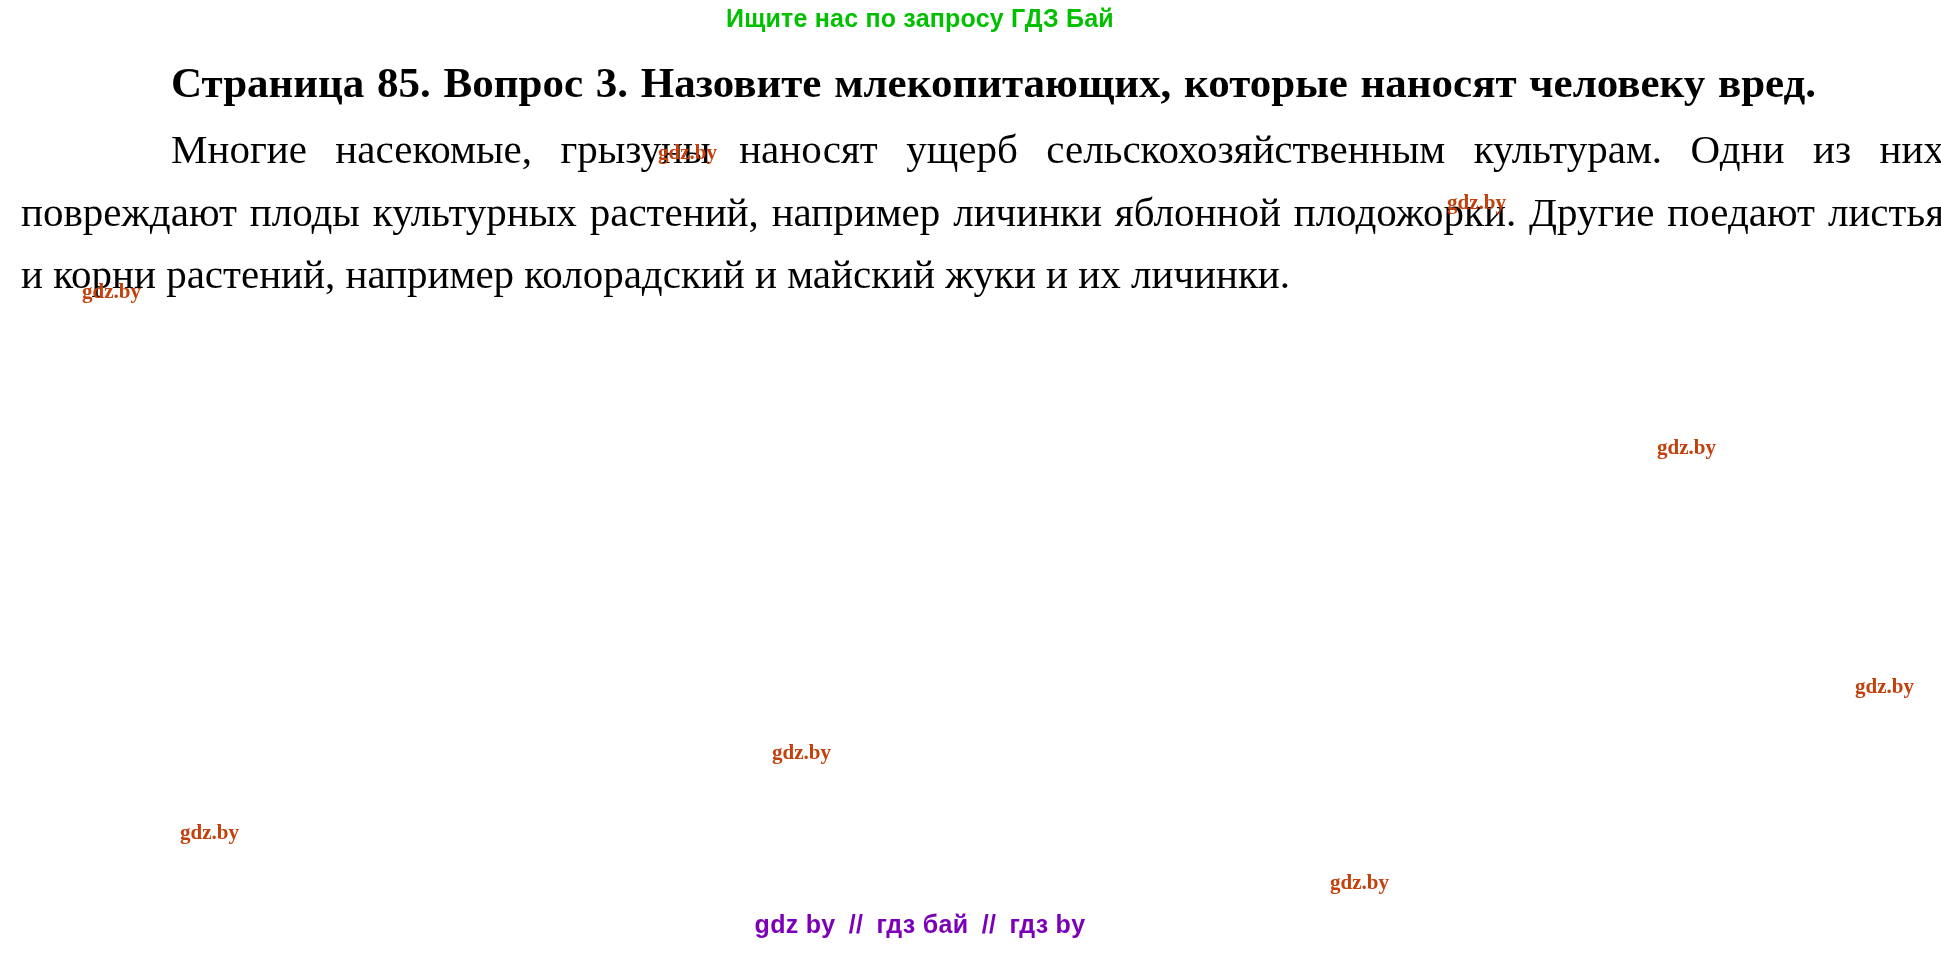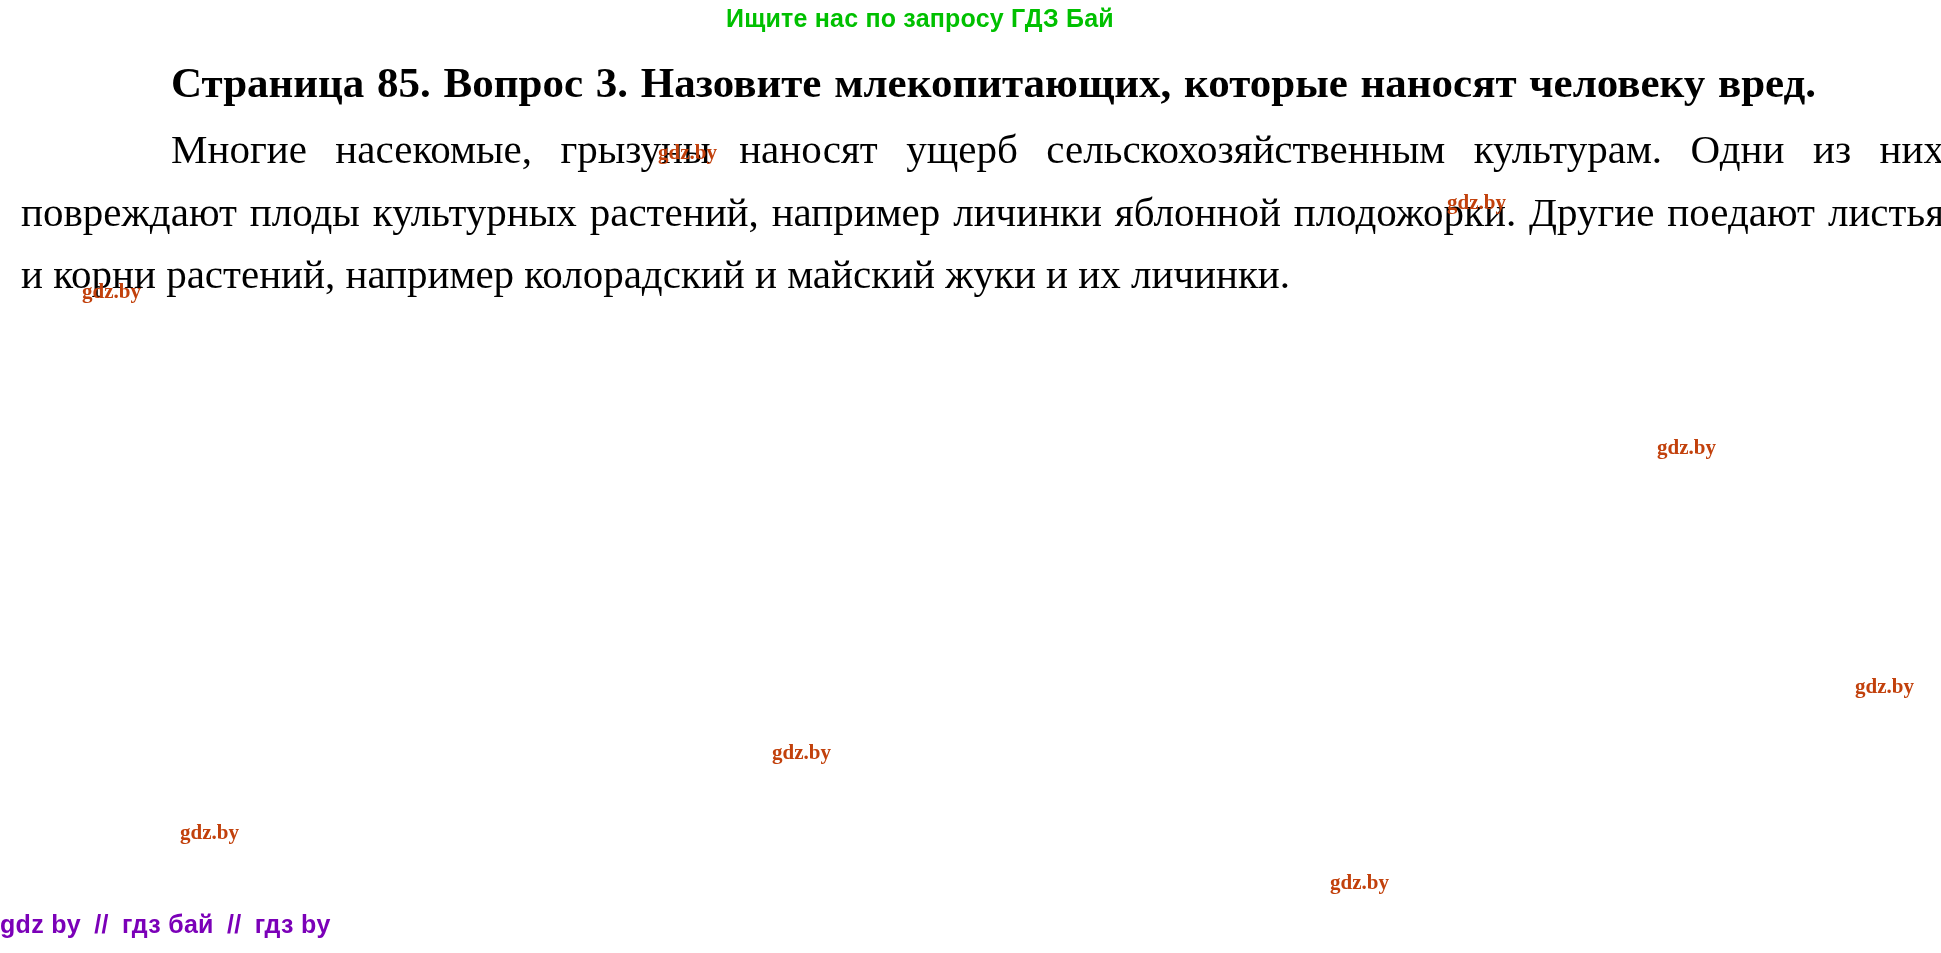--- a/index.html
+++ b/index.html
@@ -77,21 +77,21 @@
     white-space: nowrap;
     pointer-events: none;
   }
 
   
   .footer {
     position: absolute;
     bottom: 14px;
     left: 0;
     width: 100%;
-    text-align: left;
+    text-align: center;
     font-family: "Liberation Sans", sans-serif;
     font-weight: bold;
     font-size: 25px;
     color: #7b00b8;
     letter-spacing: 0.3px;
   }
   .footer .sep {
     color: #7b00b8;
     padding: 0 6px;
   }

